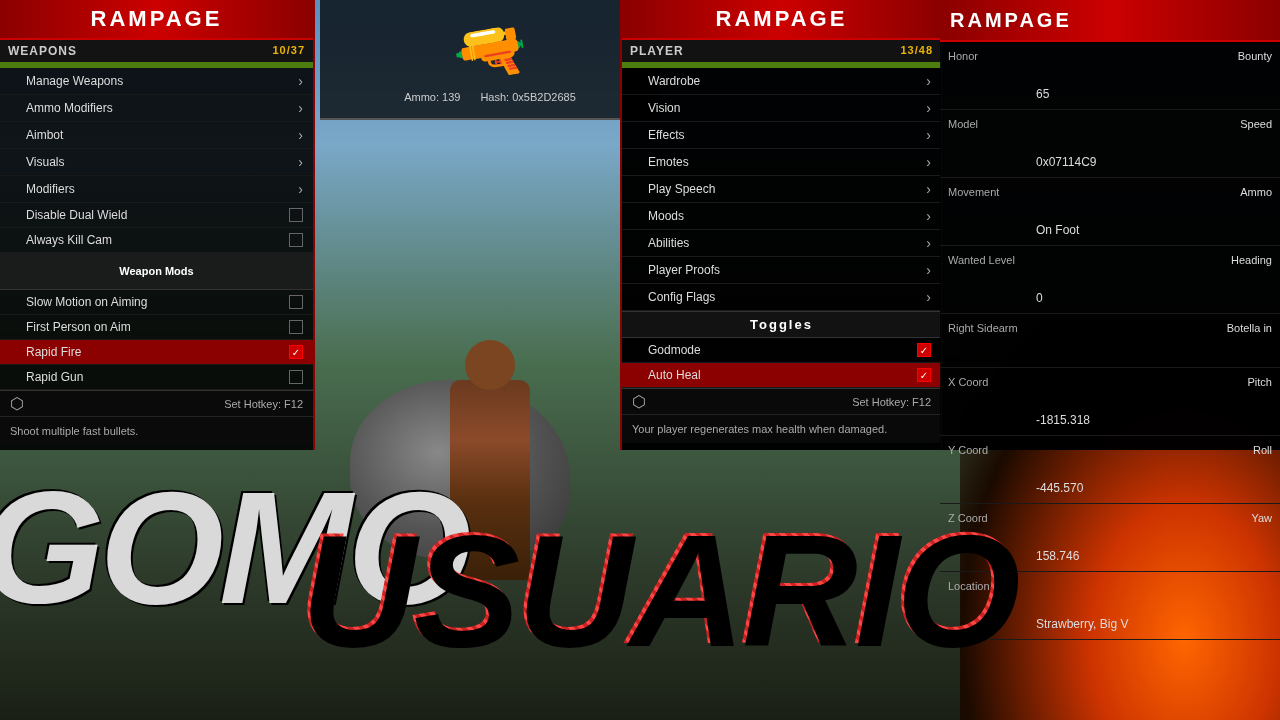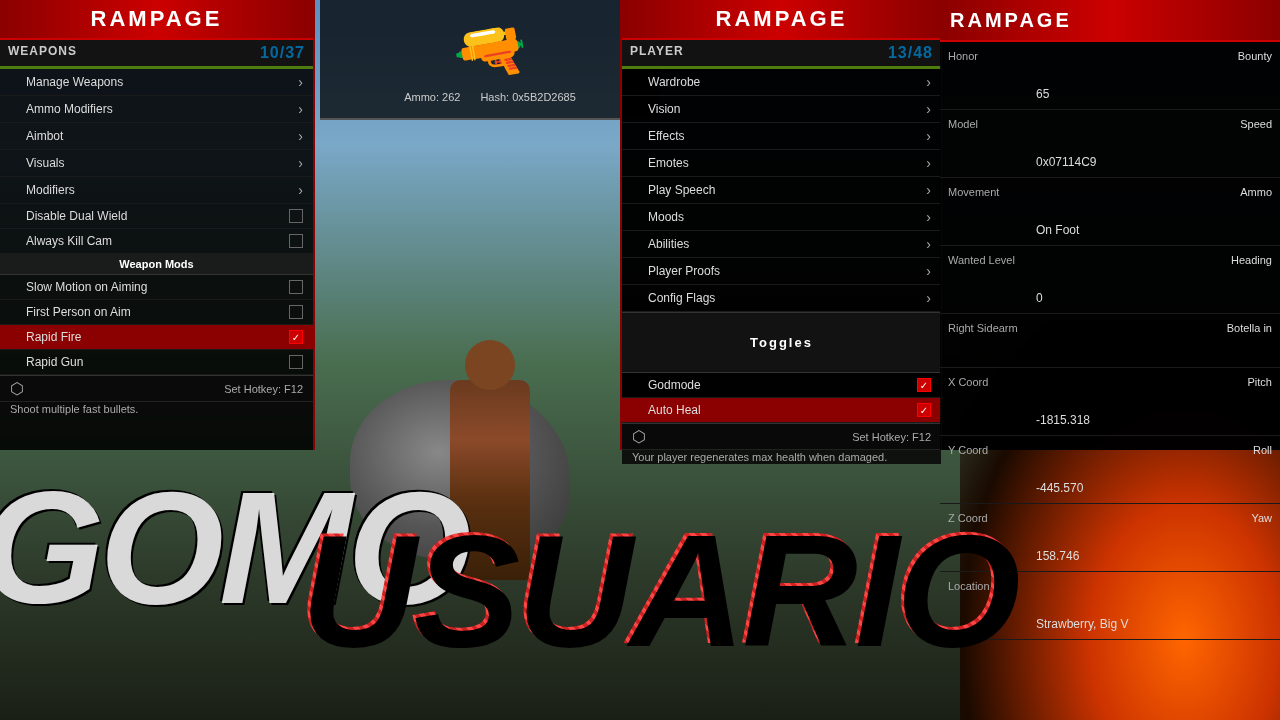--- a/index.html
+++ b/index.html
@@ -90,32 +90,32 @@
       font-weight: 900;
       letter-spacing: 3px;
       text-transform: uppercase;
     }
 
     .section-header {
       display: flex;
       justify-content: space-between;
       padding: 4px 8px;
       background: rgba(20,20,20,0.9);
-      border-bottom: 3px solid #4d7c0f;
+      border-bottom: 6px solid #4d7c0f;
     }
     .section-header span {
       color: #ccc;
       font-size: 12px;
       font-weight: bold;
       letter-spacing: 1px;
       text-transform: uppercase;
     }
     .section-header .count {
-      color: #0369a1;
-      font-size: 16px;
+      color: #eab308;
+      font-size: 11px;
     }
 
     .menu-item {
       display: flex;
       justify-content: space-between;
       align-items: center;
       padding: 5px 10px;
       border-bottom: 1px solid #1a1a1a;
       cursor: pointer;
     }
@@ -142,21 +142,21 @@
     .menu-item-checkbox.checked-red {
       background: #cc0000;
       border-color: #ff0000;
       display: flex;
       align-items: center;
       justify-content: center;
     }
 
     .sub-section-header {
       text-align: center;
-      padding: 4px;
+      padding: 12px;
       color: #fff;
       font-size: 11px;
       font-weight: bold;
       background: rgba(30,30,30,0.8);
       border-bottom: 1px solid #333;
     }
 
     .hotkey-row {
       display: flex;
       justify-content: space-between;
@@ -168,21 +168,21 @@
     .hotkey-arrows {
       color: #aaa;
       font-size: 16px;
     }
     .hotkey-text {
       color: #aaa;
       font-size: 11px;
     }
 
     .status-text {
-      padding: 1px 10px;
+      padding: 8px 10px;
       color: #aaa;
       font-size: 11px;
       background: rgba(10,10,10,0.9);
       border-top: 1px solid #222;
     }
 
     
     .gun-preview {
       position: absolute;
       top: 0;
@@ -302,21 +302,21 @@
         #ff4444 8px
       );
       -webkit-background-clip: text;
       -webkit-text-fill-color: transparent;
       background-clip: text;
       margin-left: 18px;
     }
 
     .toggles-header {
       text-align: center;
-      padding: 22px;
+      padding: 5px;
       color: #fff;
       font-size: 13px;
       font-weight: bold;
       background: rgba(20,20,20,0.9);
       border-bottom: 1px solid #333;
       border-top: 1px solid #333;
       letter-spacing: 2px;
     }
 
     .checkbox-mark {
@@ -398,21 +398,21 @@
     <span class="hotkey-text">Set Hotkey: F12</span>
   </div>
   <div class="status-text">Shoot multiple fast bullets.</div>
 </div>
 
 <div class="gun-preview">
   <div class="gun-icon">🔫</div>
   <div class="gun-stats">
     <span>
       <span>Ammo:</span>
-      <span>262</span>
+      <span>139</span>
     </span>
     <span>
       <span>Hash:</span>
       <span>0x5B2D2685</span>
     </span>
   </div>
 </div>
 
 <div class="right-panel">
 

